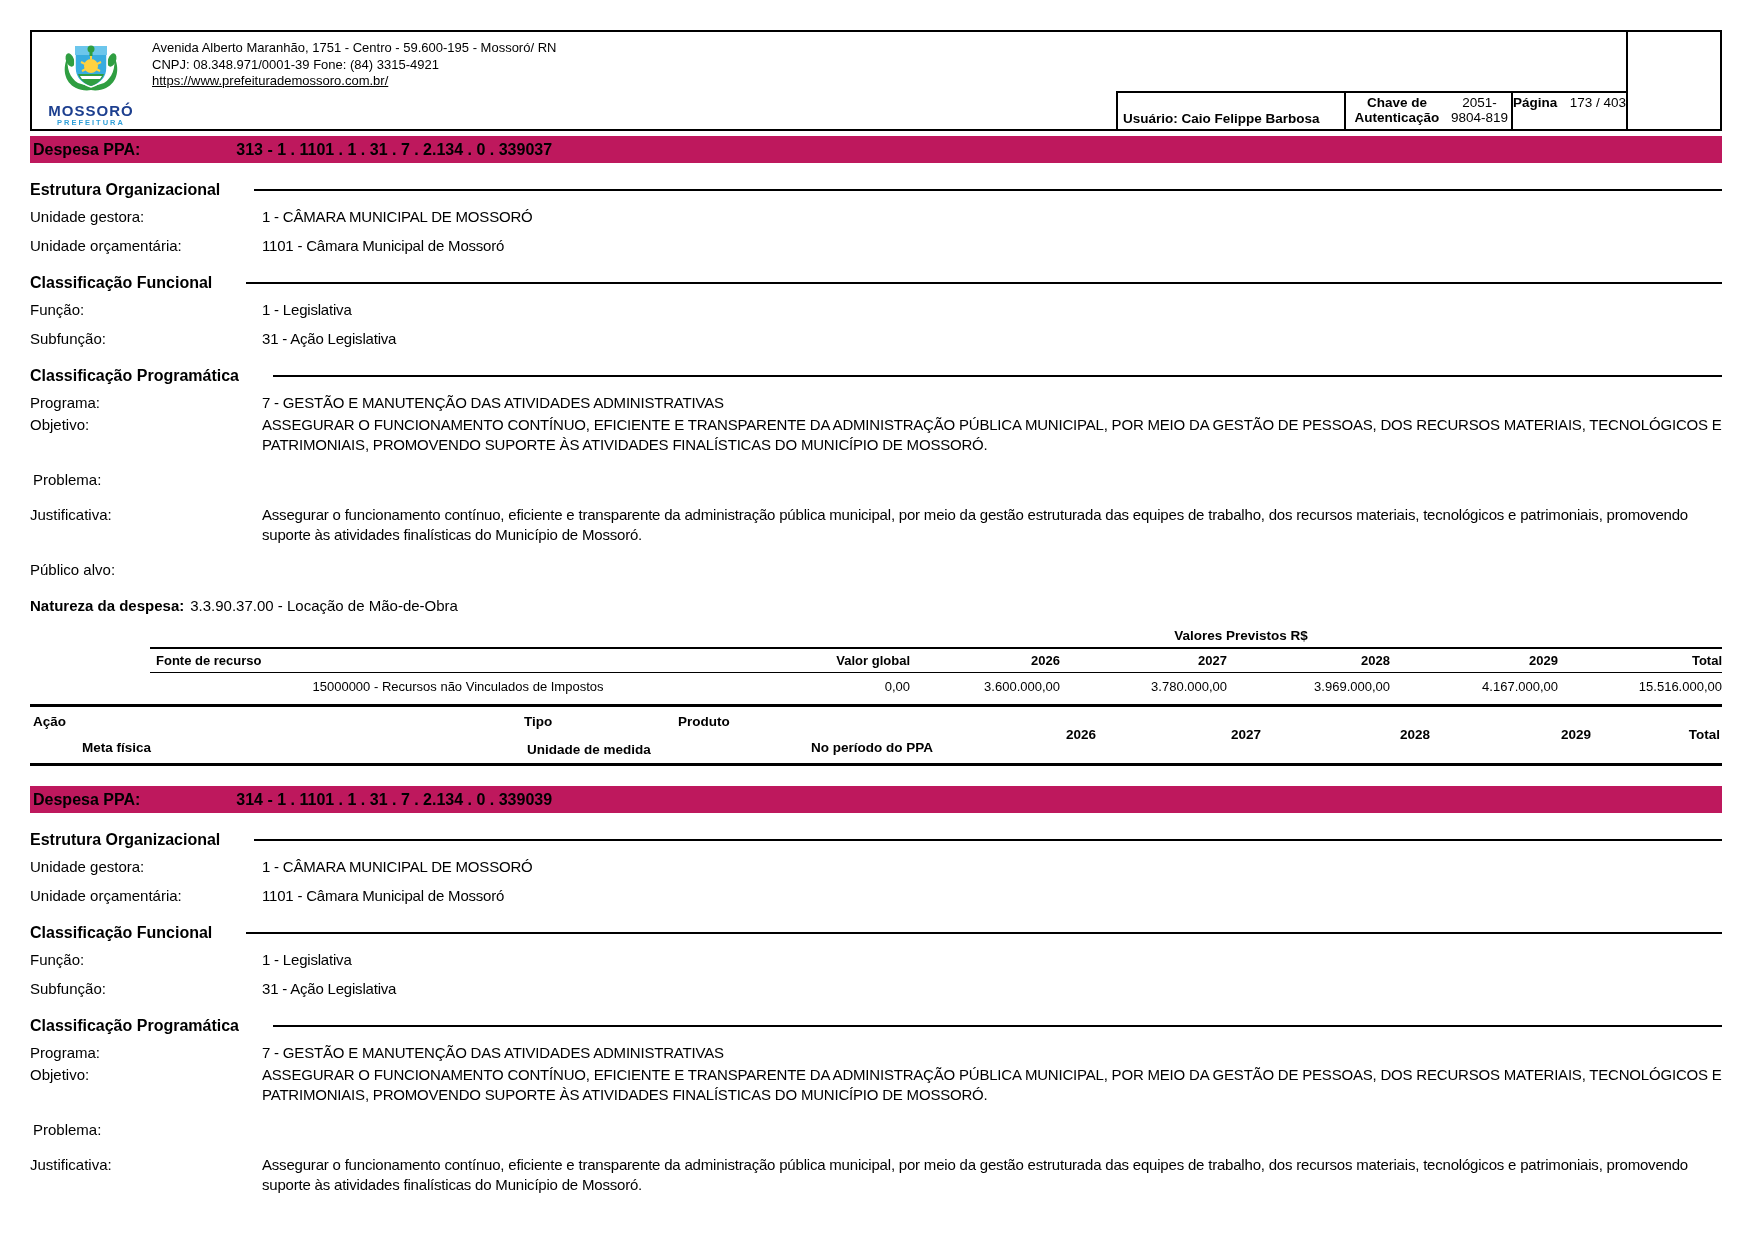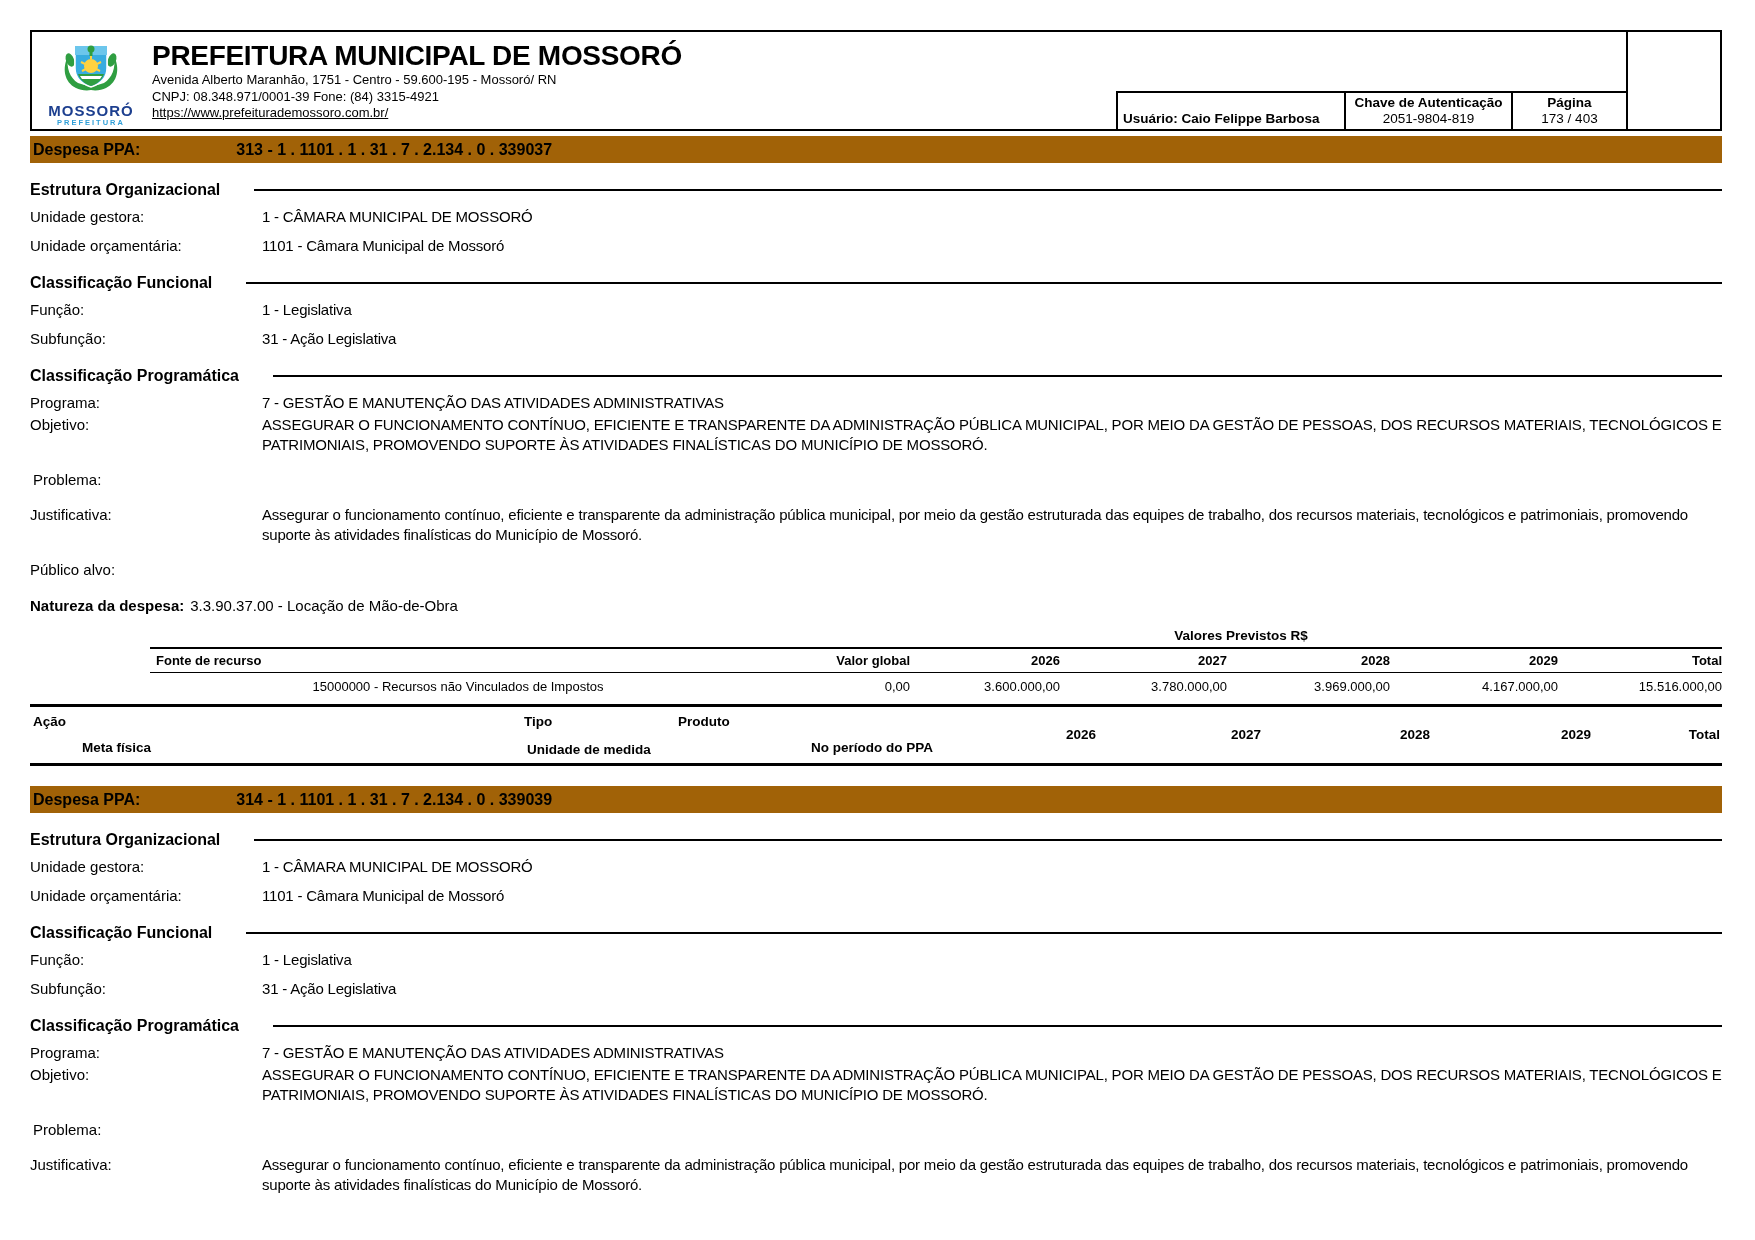--- a/index.html
+++ b/index.html
@@ -18,29 +18,29 @@
   .logo-sub { font-size:7.5px; font-weight:bold; color:#2f9fd8; letter-spacing:2px; line-height:9px; }
   .hdr-text { padding-left:12px; padding-top:2px; }
   .org-name { font-size:28px; font-weight:bold; letter-spacing:-0.3px; line-height:32px; }
   .hdr-line { font-size:13px; line-height:16.5px; }
   .hdr-link { color:#000; text-decoration:underline; }
   .hdr-rightbox { position:absolute; top:0; right:0; bottom:0; width:94px; border-left:2px solid #000; background:#fff; }
   .hdr-cells { position:absolute; right:94px; bottom:0; height:38px; display:flex;
                border-top:2px solid #000; border-left:2px solid #000; }
   .hdr-cell { height:100%; font-size:13.5px; }
   .cell-user { width:226px; display:flex; align-items:flex-end; padding:0 0 3px 5px; font-weight:bold; }
-  .cell-2l { display:flex; flex-direction:column; justify-content:space-between; text-align:center; padding:2px 0 3px; border-left:2px solid #000; }
+  .cell-2l { display:flex; flex-direction:row; justify-content:space-between; text-align:center; padding:2px 0 3px; border-left:2px solid #000; }
   .cell-auth { width:167px; }
   .cell-page { width:115px; }
   .cell-2l .t { font-weight:bold; }
 
   
   .report-title { margin-top:11px; border:2px solid #000; text-align:center;
                   font-size:21px; font-weight:bold; padding:3px 0 5px; }
-  .despesa-bar { margin-top:5px; height:27px; background:#a16207; display:flex; align-items:center;
+  .despesa-bar { margin-top:5px; height:27px; background:#be185d; display:flex; align-items:center;
                  font-size:16px; font-weight:bold; padding-left:3px; }
   .despesa-bar .code { margin-left:96px; }
 
   
   .sec-head { display:flex; align-items:center; margin:18px 0 8px; }
   .sec-head .txt { font-size:16px; font-weight:bold; white-space:nowrap; }
   .sec-head .rule { flex:1; border-top:2px solid #000; margin-left:34px; height:0; }
   .frow { display:flex; font-size:15px; line-height:20px; margin-bottom:9px; }
   .flabel { flex:0 0 232px; }
   .fvalue { flex:1; letter-spacing:-0.2px; }
@@ -114,21 +114,20 @@
 
           <rect x="29.5" y="10" width="3" height="8" fill="#2f9e41"></rect>
           <circle cx="31" cy="11" r="3.5" fill="#2f9e41"></circle>
           <path d="M18,36 h26 c-2,6 -7,10 -13,12 c-6,-2 -11,-6 -13,-12 Z" fill="#2f9e41"></path>
           <path d="M20,38 h22 l-2,3 h-18 Z" fill="#ffffff"></path>
         </svg>
         <div class="logo-city">MOSSORÓ</div>
         <div class="logo-sub">PREFEITURA</div>
       </div>
       <div class="hdr-text">
-        <div class="org-name">PREFEITURA MUNICIPAL DE MOSSORÓ</div>
         <div class="hdr-line">Avenida Alberto Maranhão, 1751 - Centro - 59.600-195 - Mossoró/ RN</div>
         <div class="hdr-line">CNPJ: 08.348.971/0001-39 Fone: (84) 3315-4921</div>
         <div class="hdr-line"><a href="#" class="hdr-link">https://www.prefeiturademossoro.com.br/</a></div>
       </div>
     </div>
     <div class="hdr-rightbox"></div>
     <div class="hdr-cells">
       <div class="hdr-cell cell-user">Usuário: Caio Felippe Barbosa</div>
       <div class="hdr-cell cell-2l cell-auth">
         <div class="t">Chave de Autenticação</div>

